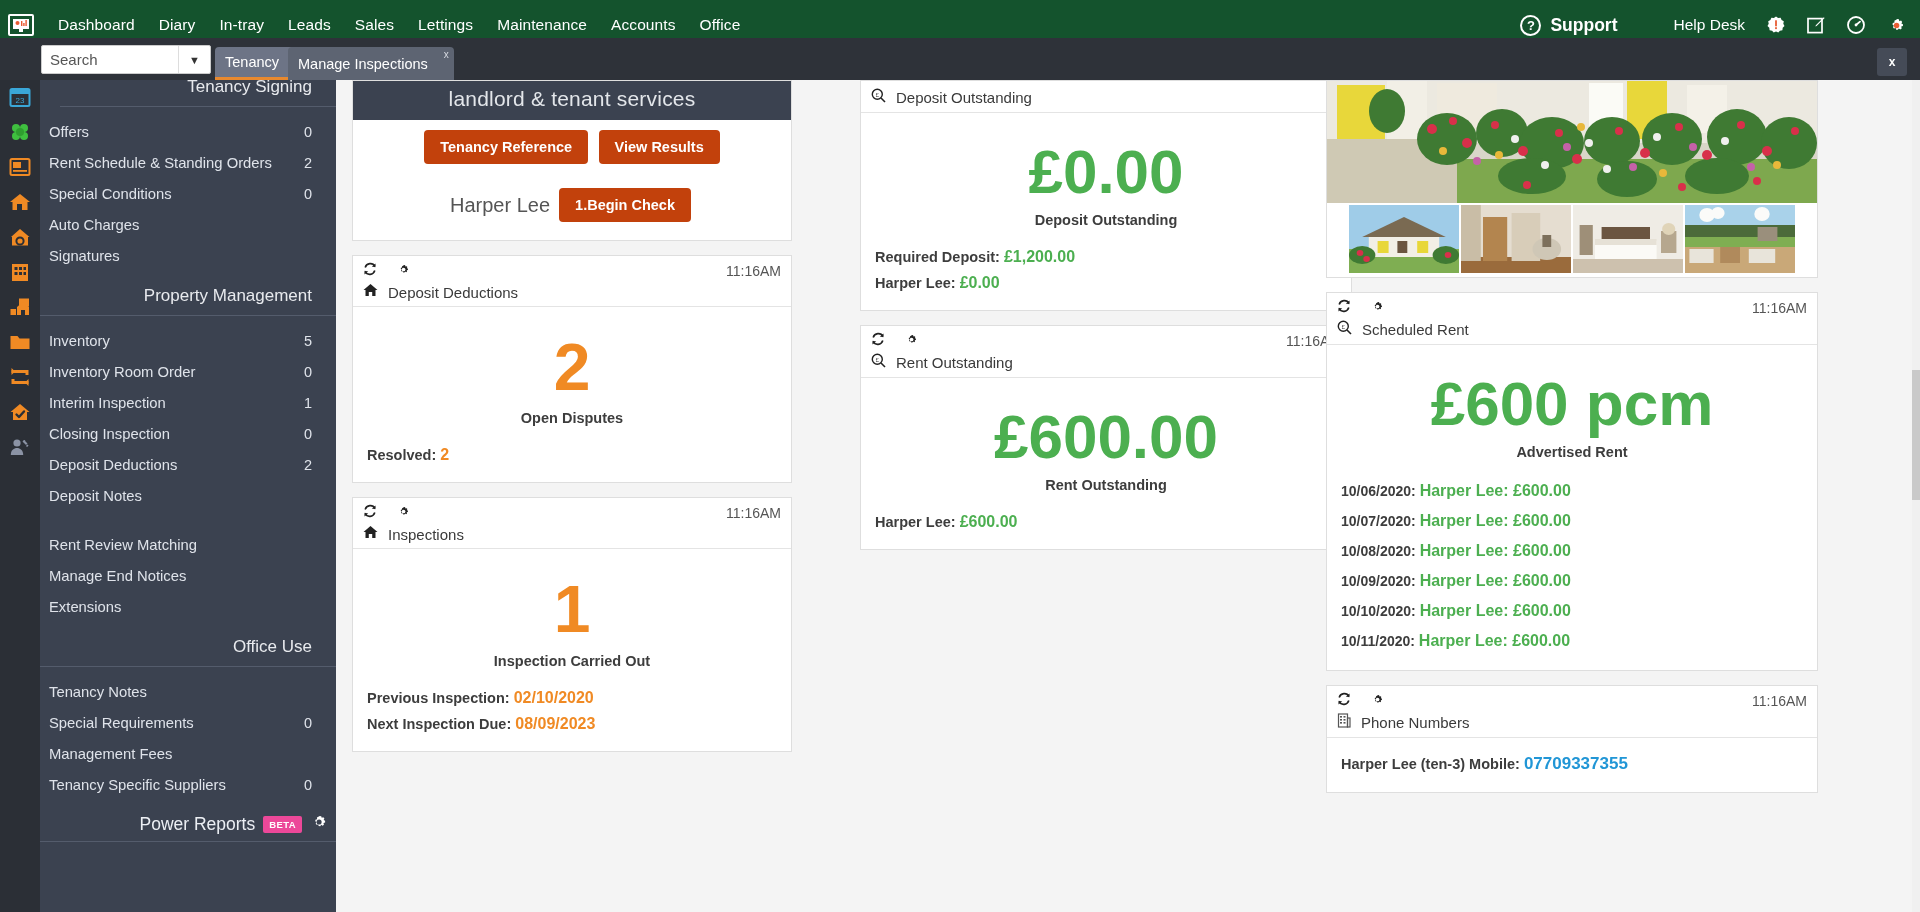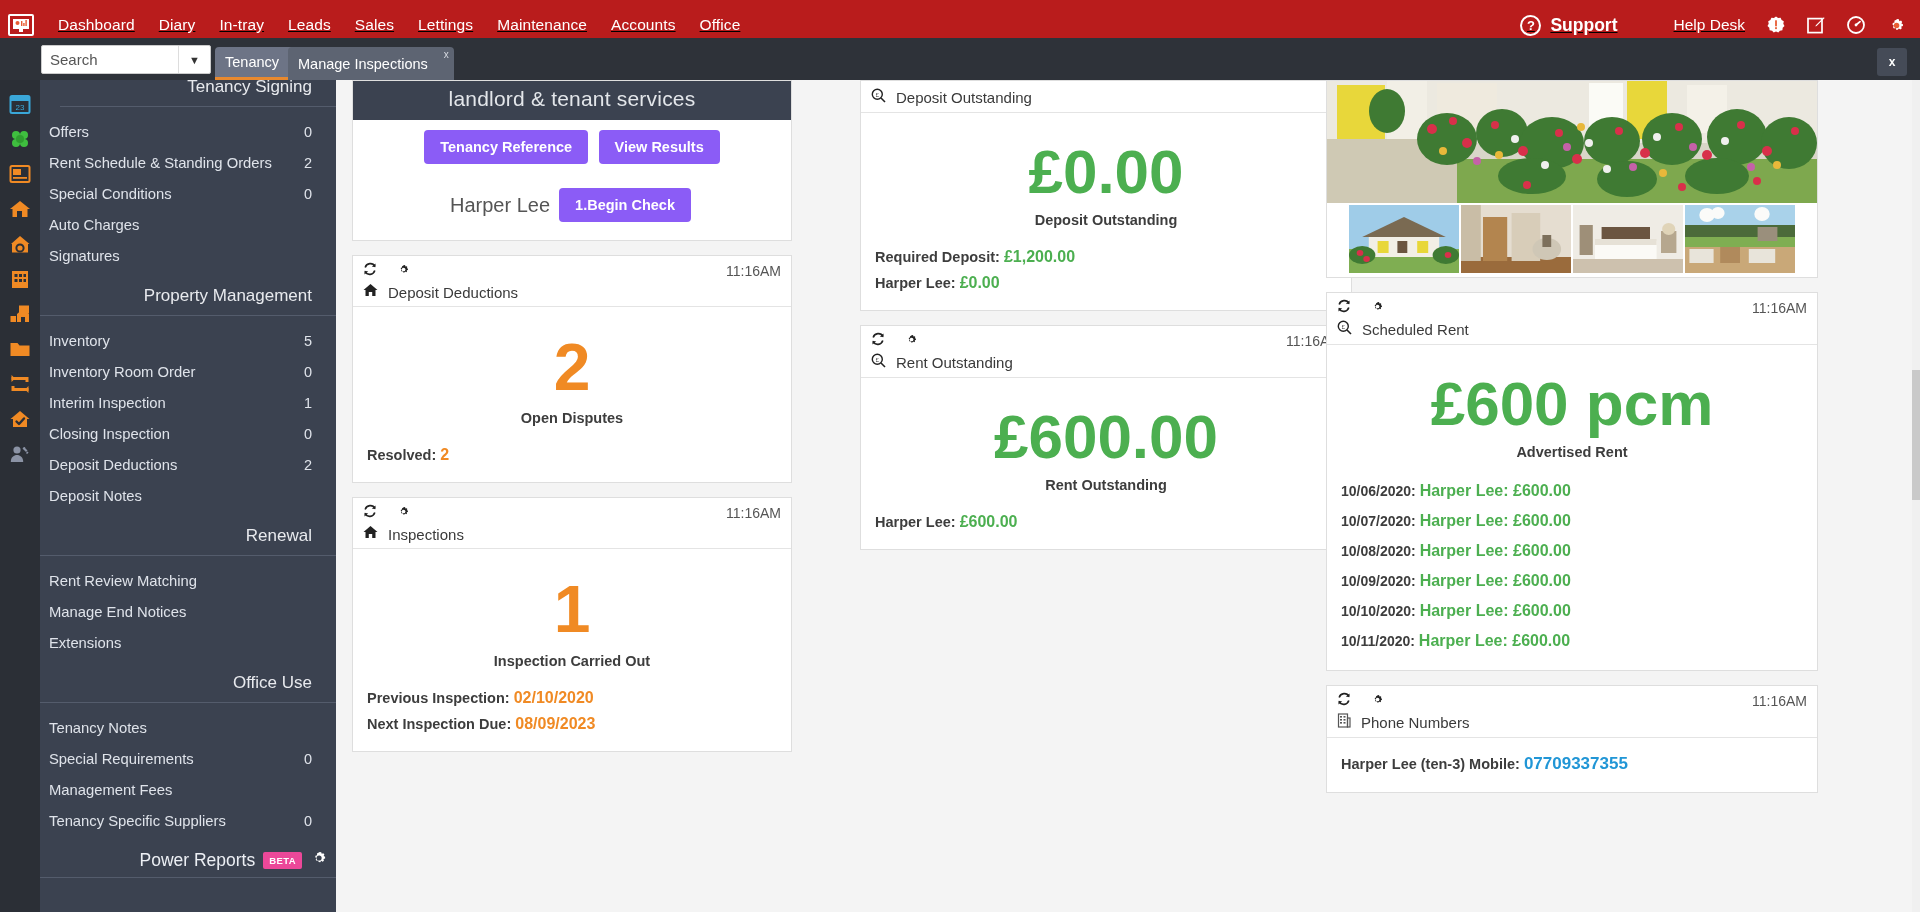--- a/index.html
+++ b/index.html
@@ -5,21 +5,21 @@
   * { box-sizing: border-box; margin: 0; padding: 0; }
   html, body {
     width: 1920px; height: 912px;
     font-family: "Liberation Sans", sans-serif;
     background: #ffffff; overflow: hidden;
   }
 
   
   #topbar {
     position: absolute; left: 0; top: 0; width: 1920px; height: 50px;
-    background: #b91c1c; display: flex; align-items: center; text-decoration: underline;
+    background: #14532d; display: flex; align-items: center;
   }
   #topbar .brand-logo {
     width: 26px; height: 22px; margin-left: 8px; margin-right: 12px;
     border: 2px solid #fff; border-radius: 2px;
     display: flex; align-items: center; justify-content: center;
     font-size: 9px; color: #fff; line-height: 1;
   }
   .topnav-item {
     color: #ffffff; font-size: 15.5px; padding: 0 12px;
     white-space: nowrap; letter-spacing: .1px;
@@ -71,21 +71,21 @@
     font-size: 12px; font-weight: bold;
     display: flex; align-items: center; justify-content: center;
   }
 
   
   #iconrail {
     position: absolute; left: 0; top: 80px; width: 40px; height: 832px;
     background: #2b2f36; padding-top: 6px;
   }
   .rail-icon {
-    width: 40px; height: 35px; display: flex; align-items: center; justify-content: center;
+    width: 40px; height: 35px; display: flex; justify-content: center;
   }
   .rail-icon svg { display:block; }
 
   
   #sidebar {
     position: absolute; left: 40px; top: 80px; width: 296px; height: 832px;
     background: #3b4250; overflow: hidden;
   }
   .sb-section {
     text-align: right; color: #e8eaee; font-size: 17px;
@@ -154,21 +154,21 @@
   .rentrow .rv { color: #4caf50; font-size: 16px; }
 
   
   #banner-card { border: 1px solid #dedede; background: #fff; margin-bottom: 14px; }
   #banner-strip {
     background: #3b4250; color: #e3e6ea; text-align: center;
     font-size: 21px; padding: 6px 0 9px 0; letter-spacing: .2px;
   }
   #banner-body { padding: 10px 0 18px 0; text-align: center; }
   .dkbtn {
-    display: inline-block; background: #8b5cf6; color: #fff;
+    display: inline-block; background: #c2410c; color: #fff;
     font-size: 14.5px; font-weight: bold; padding: 9px 16px;
     border-radius: 4px; margin: 0 3px;
   }
   #banner-row2 { margin-top: 24px; display:flex; align-items:center; justify-content:center; gap: 6px; }
   #banner-name { font-size: 20px; color: #555; }
 
   
   #gallery-card { border: 1px solid #dedede; background: #fff; margin-bottom: 14px; }
   #hero { width: 100%; height: 122px; position: relative; overflow: hidden; }
   #thumbs { display: flex; gap: 2px; padding: 2px 22px 4px 22px; }
@@ -391,21 +391,20 @@
   <div class="sb-row">
     <span class="sb-label">Deposit Deductions</span>
     <span class="sb-count">2</span>
   </div>
   <div class="sb-row">
     <span class="sb-label">Deposit Notes</span>
     <span class="sb-count"></span>
   </div>
   <div class="sb-gap"></div>
 
-  <div class="sb-section">Renewal</div>
   <div class="sb-gap"></div>
   <div class="sb-row">
     <span class="sb-label">Rent Review Matching</span>
     <span class="sb-count"></span>
   </div>
   <div class="sb-row">
     <span class="sb-label">Manage End Notices</span>
     <span class="sb-count"></span>
   </div>
   <div class="sb-row">

